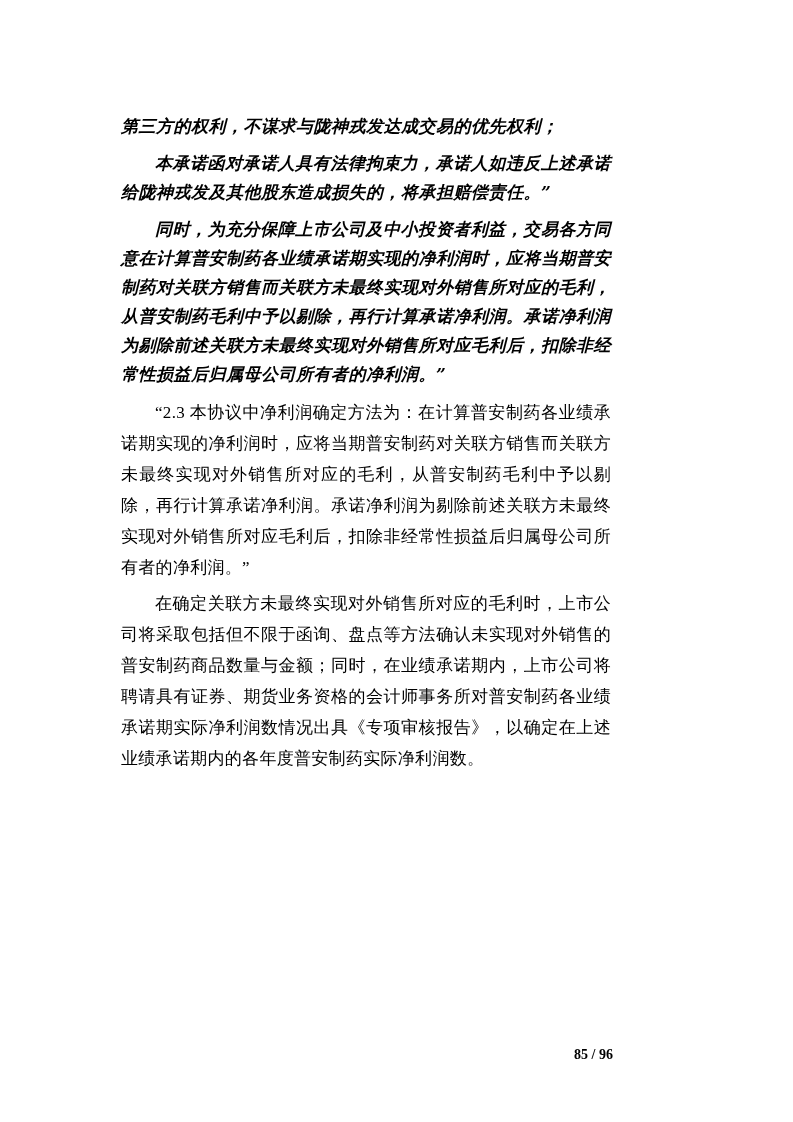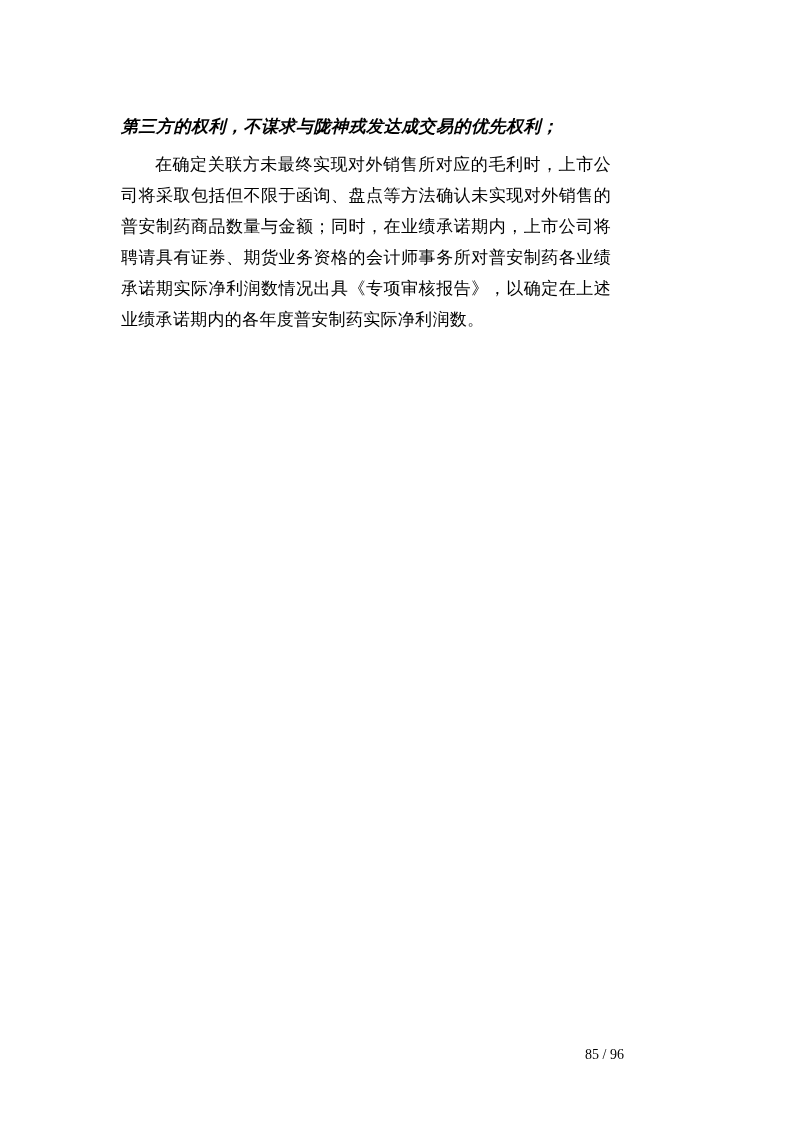--- a/index.html
+++ b/index.html
@@ -49,38 +49,41 @@
     font-weight: bold;
     font-size: 17px;
     line-height: 29px;
     text-indent: 24px;
     margin-top: 15px;
     margin-bottom: 10px;
   }
   .page-footer {
     position: absolute;
     top: 1023px;
-    right: 107px;
+    right: 118px;
     font-family: "Liberation Serif", "DejaVu Serif", serif;
-    font-weight: normal;
+    font-weight: bold;
     font-size: 14px;
     line-height: 16px;
   }
 </style>
 </head>
 <body>
 
 <div class="page">
 
   <p class="kai">第三方的权利，不谋求与陇神戎发达成交易的优先权利；</p>
 
 
 
+  <p class="kai indent">本承诺函对承诺人具有法律拘束力，承诺人如违反上述承诺给陇神戎发及其他股东造成损失的，将承担赔偿责任。”</p>
+
+  <p class="kai indent">同时，为充分保障上市公司及中小投资者利益，交易各方同意在计算普安制药各业绩承诺期实现的净利润时，应将当期普安制药对关联方销售而关联方未最终实现对外销售所对应的毛利，从普安制药毛利中予以剔除，再行计算承诺净利润。承诺净利润为剔除前述关联方未最终实现对外销售所对应毛利后，扣除非经常性损益后归属母公司所有者的净利润。”</p>
 
 
 
-
+  <p class="song indent">“2.3 本协议中净利润确定方法为：在计算普安制药各业绩承诺期实现的净利润时，应将当期普安制药对关联方销售而关联方未最终实现对外销售所对应的毛利，从普安制药毛利中予以剔除，再行计算承诺净利润。承诺净利润为剔除前述关联方未最终实现对外销售所对应毛利后，扣除非经常性损益后归属母公司所有者的净利润。”</p>
 
   <p class="song indent">在确定关联方未最终实现对外销售所对应的毛利时，上市公司将采取包括但不限于函询、盘点等方法确认未实现对外销售的普安制药商品数量与金额；同时，在业绩承诺期内，上市公司将聘请具有证券、期货业务资格的会计师事务所对普安制药各业绩承诺期实际净利润数情况出具《专项审核报告》，以确定在上述业绩承诺期内的各年度普安制药实际净利润数。</p>
 
   <div class="page-footer">85 / 96</div>
 
 </div>
 
 </body></html>

